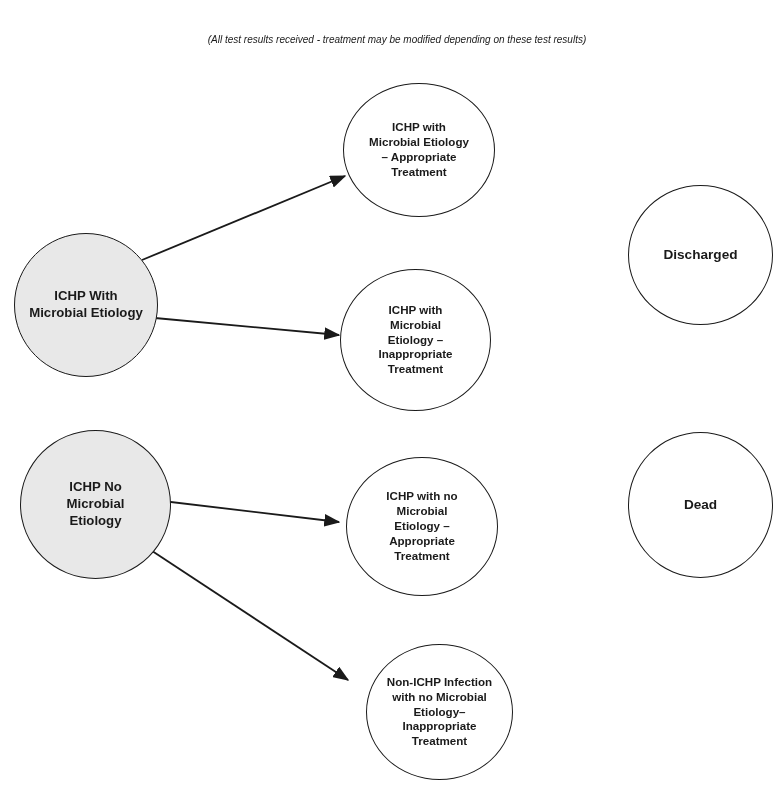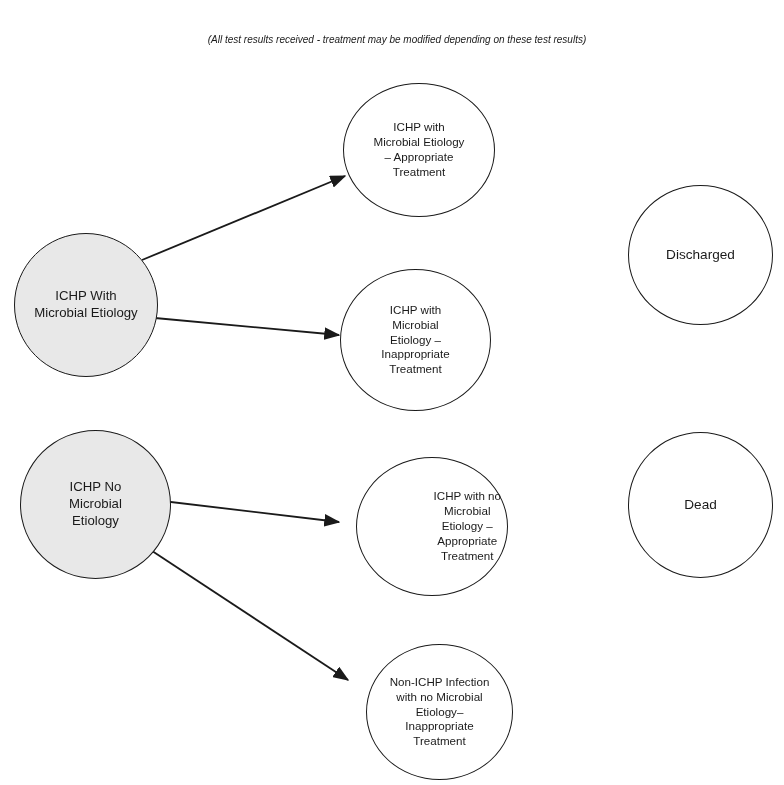--- a/index.html
+++ b/index.html
@@ -45,21 +45,21 @@
     box-sizing: border-box;
     border-radius: 50%;
     border: 1.6px solid #1a1a1a;
     display: flex;
     align-items: center;
     justify-content: center;
     text-align: center;
     background: #ffffff;
   }
   .node .label {
-    font-weight: normal;
+    font-weight: bold;
     line-height: 1.28;
     padding: 0 6px;
     white-space: pre-line;
   }
   .node.source {
     background: #e8e8e8;
     border-width: 1.9px;
   }
   .node.source .label { font-size: 13.2px; }
   .node.outcome .label { font-size: 11.6px; }
@@ -111,21 +111,21 @@
   </div>
 
   <div class="node outcome" style="left:340px; top:269px; width:151px; height:142px;">
     <span class="label">ICHP with
 Microbial
 Etiology –
 Inappropriate
 Treatment</span>
   </div>
 
-  <div class="node outcome" style="left:356px; top:457px; width:152px; height:139px;justify-content:flex-end;">
+  <div class="node outcome" style="left:346px; top:457px; width:152px; height:139px;">
     <span class="label">ICHP with no
 Microbial
 Etiology –
 Appropriate
 Treatment</span>
   </div>
 
   <div class="node outcome" style="left:366px; top:644px; width:147px; height:136px;">
     <span class="label">Non-ICHP Infection
 with no Microbial

